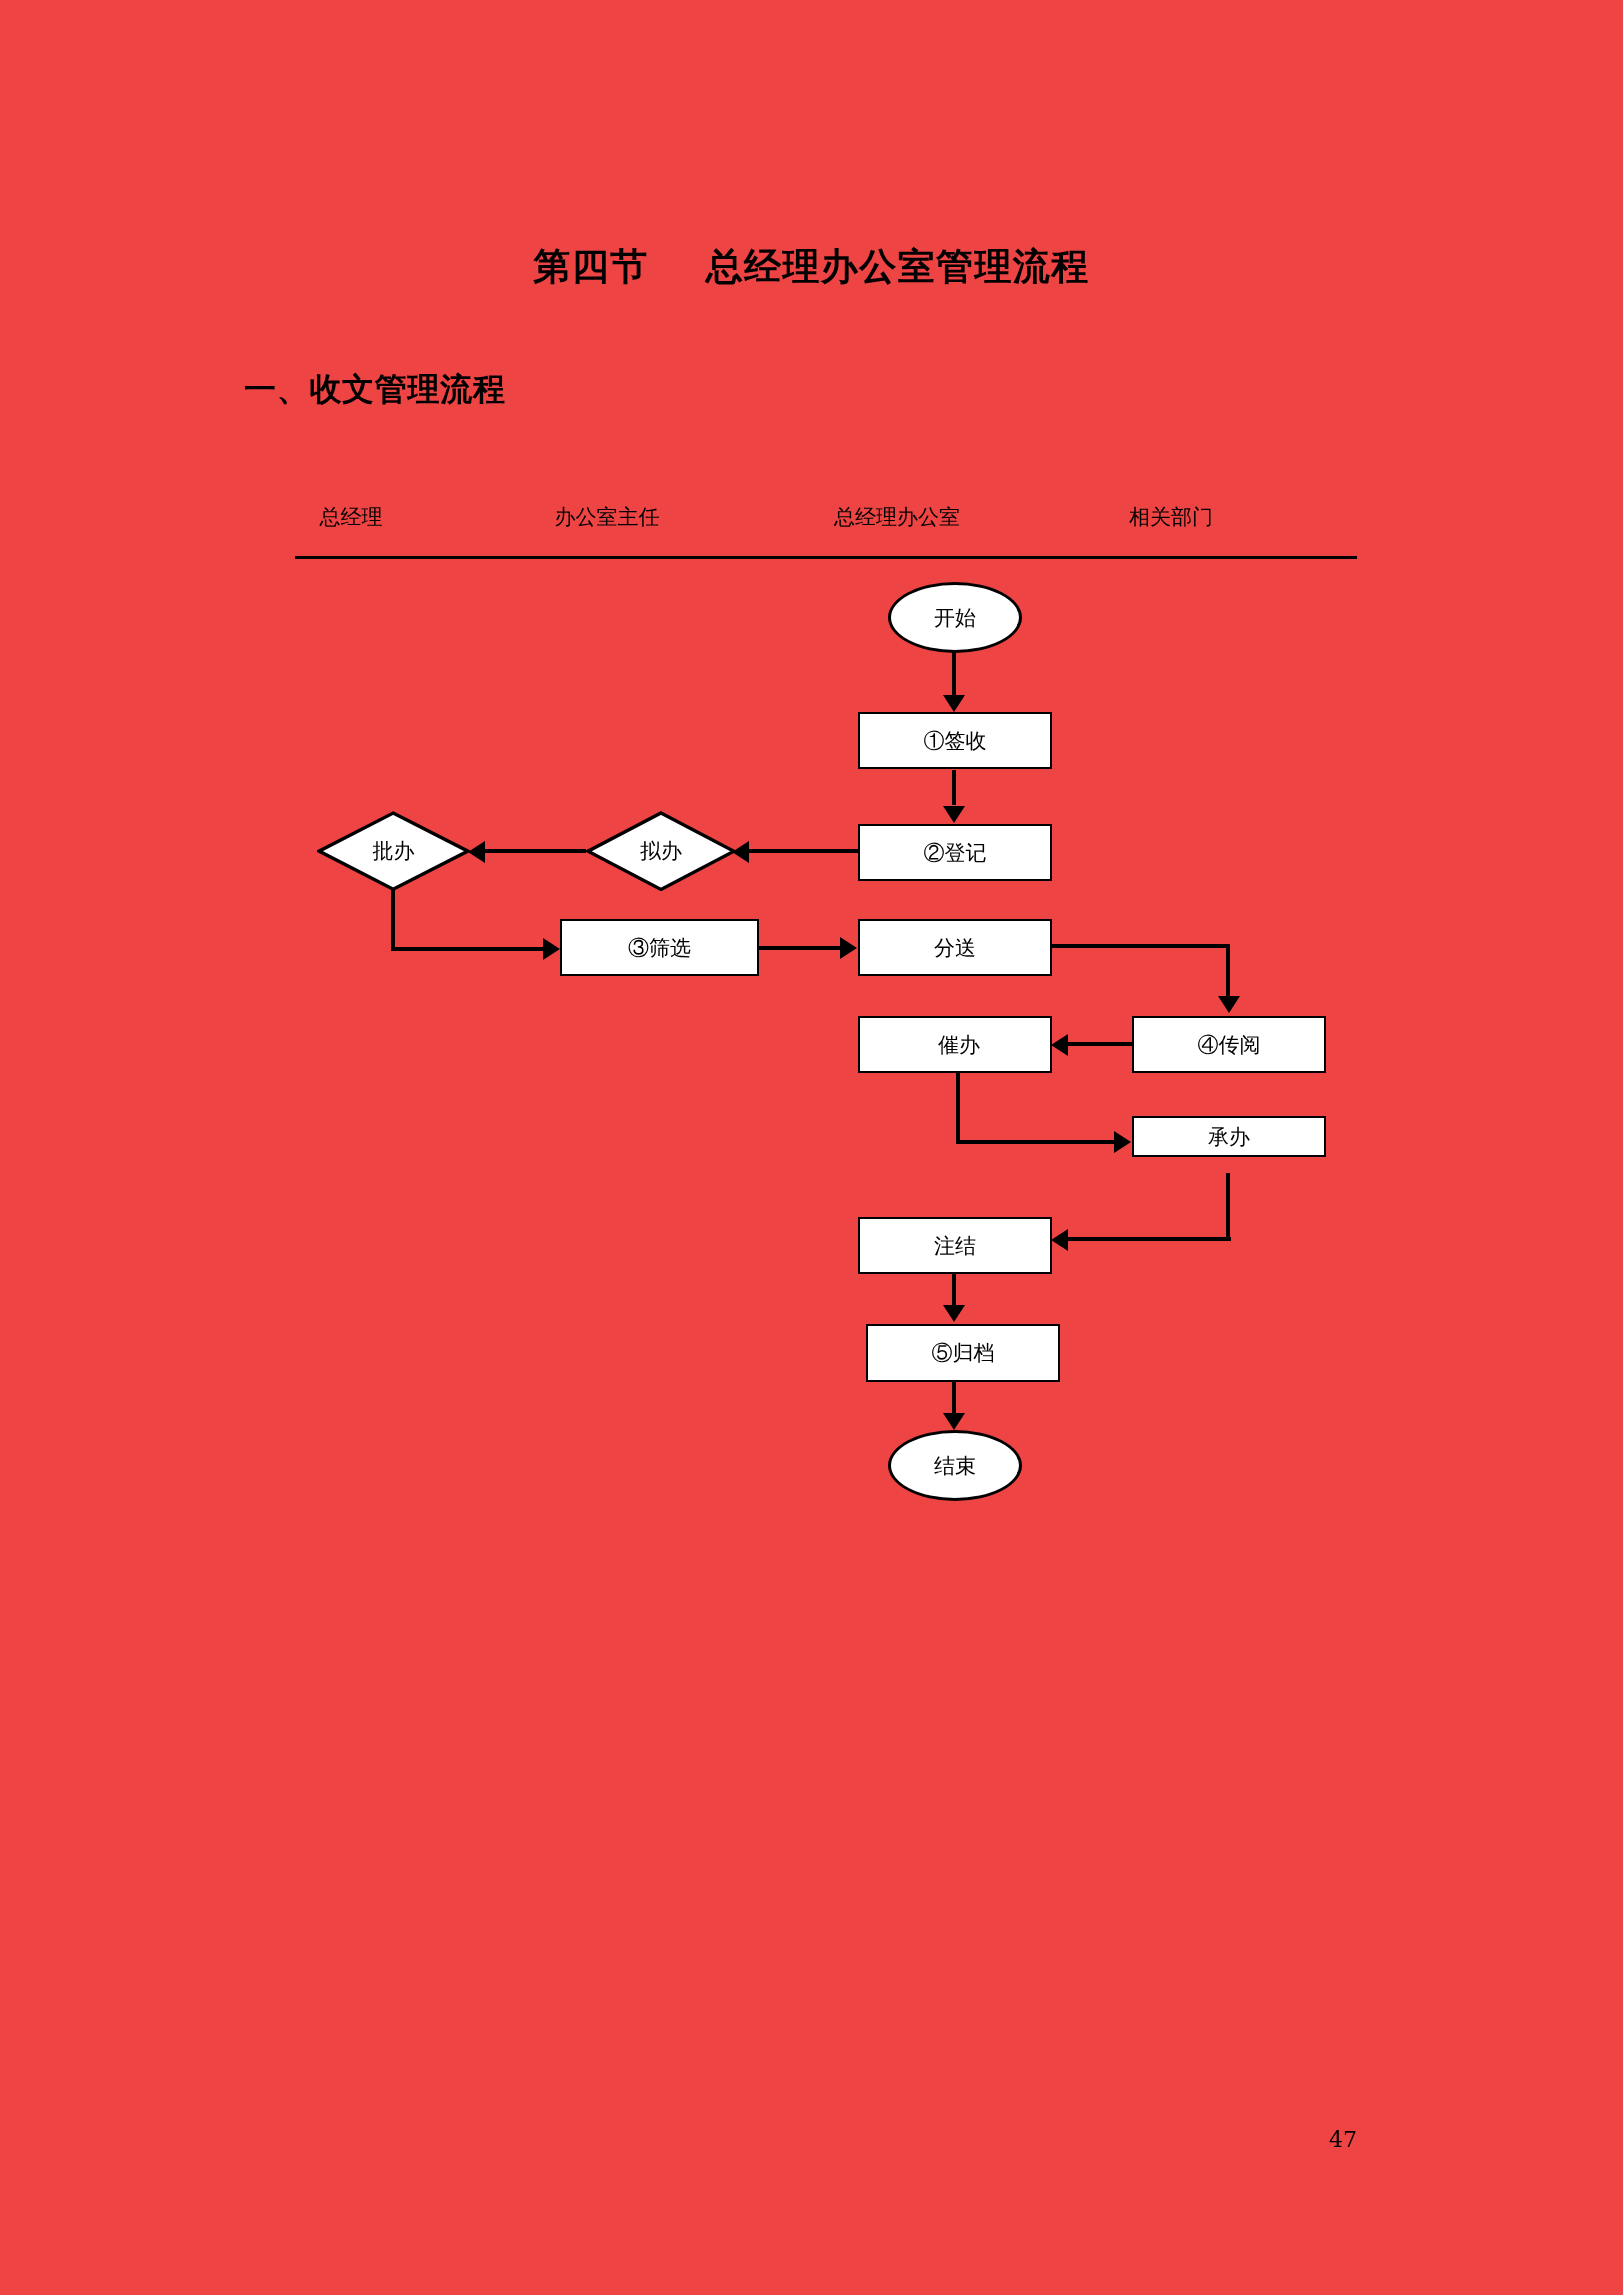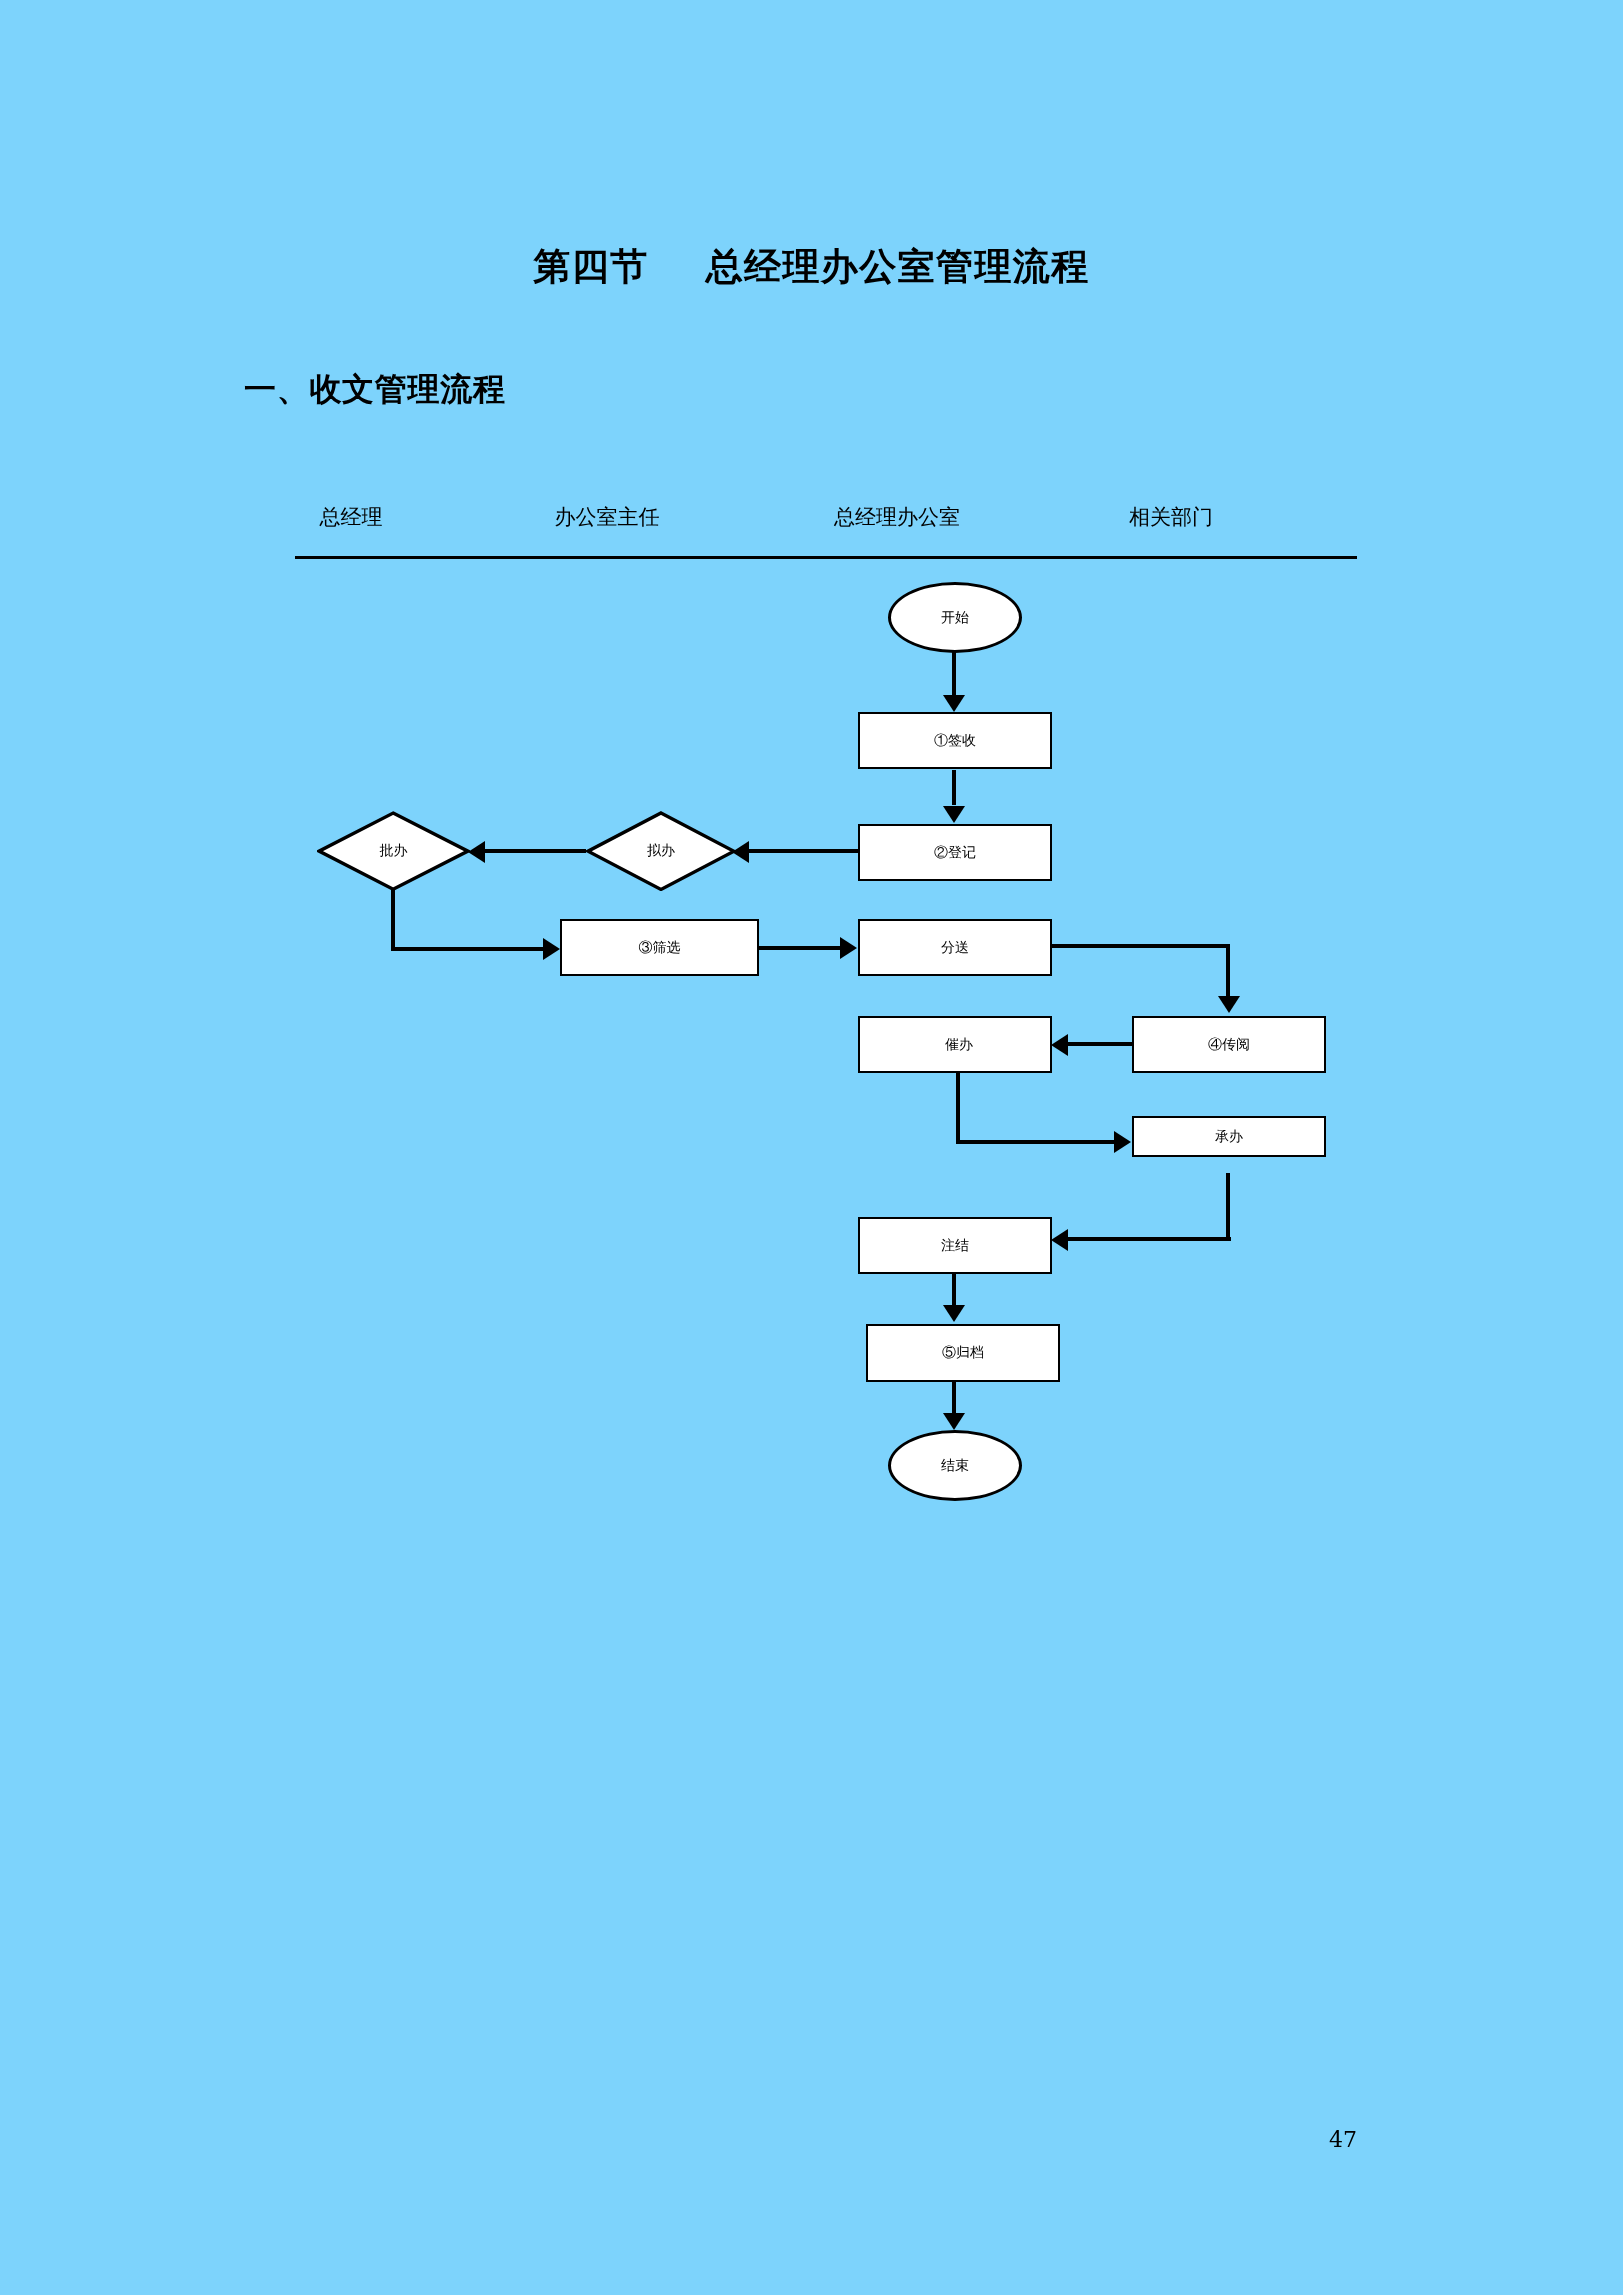--- a/index.html
+++ b/index.html
@@ -11,21 +11,21 @@
     width: 1623px;
     height: 2295px;
     position: relative;
     font-family: "DejaVu Sans", "Liberation Sans", sans-serif;
     color: #000000;
     overflow: hidden;
   }
   .page {
     position: absolute;
     inset: 0;
-    background: #7dd3fc;
+    background: #ef4444;
   }
   
   #doc-title {
     position: absolute;
     left: 0;
     top: 242px;
     width: 1623px;
     text-align: center;
     font-family: "DejaVu Serif", "Liberation Serif", serif;
     font-weight: bold;
@@ -69,21 +69,21 @@
     background: #000000;
   }
   
   .node {
     position: absolute;
     box-sizing: border-box;
     display: flex;
     align-items: center;
     justify-content: center;
     font-family: "DejaVu Serif", "Liberation Serif", serif;
-    font-size: 14px;
+    font-size: 21px;
     color: #000000;
     white-space: nowrap;
     background: #ffffff;
     z-index: 3;
   }
   .node.box {
     border: 2.7px solid #000000;
   }
   .node.terminator {
     border: 3.4px solid #000000;

